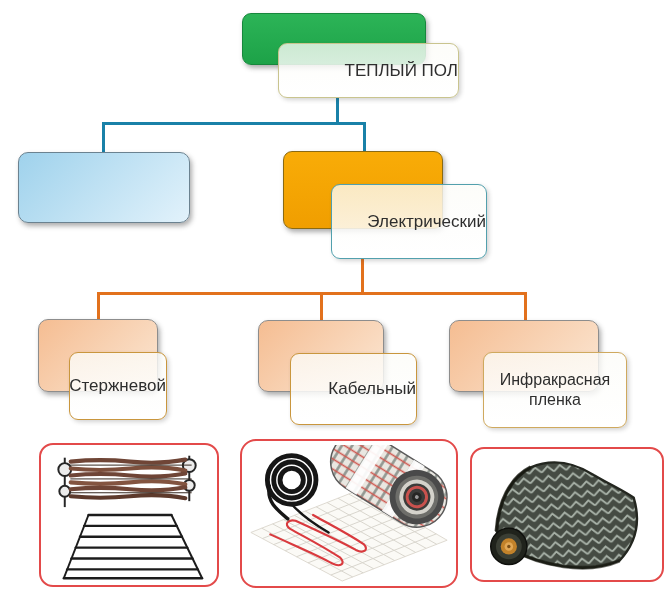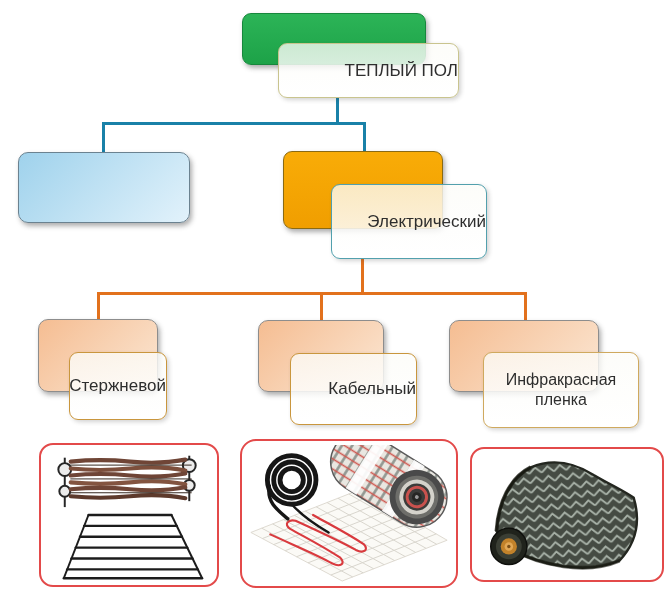--- a/index.html
+++ b/index.html
@@ -27,21 +27,21 @@
   .water-overlay{ left:55px;  top:185px; width:168px; height:65px; border:1px solid #a0c6da; }
   .elec-back    { left:283px; top:151px; width:160px; height:78px;
                   background:linear-gradient(180deg,#f9ac07,#f09e00); border:1px solid #8a6a14; border-radius:9px;}
   .elec-overlay { left:317px; top:184px; width:156px; height:75px; border:1px solid #52a0ad;margin-left:14px; }
   .peach        { background:linear-gradient(135deg,#f5bd92,#fbe7d4); border:1px solid #8d8d8d; }
   .rod-back     { left:38px;  top:319px; width:120px; height:73px; }
   .rod-overlay  { left:69px;  top:352px; width:98px; height:68px; border:1px solid #c9963d; }
   .cable-back   { left:258px; top:320px; width:126px; height:72px; }
   .cable-overlay{ left:290px; top:353px; width:127px; height:72px; border:1px solid #c9963d;padding-left:22px; }
   .film-back    { left:449px; top:320px; width:150px; height:72px; }
-  .film-overlay { left:483px; top:352px; width:156px; height:76px; border:1px solid #cfa95e;
+  .film-overlay { left:483px; top:352px; width:144px; height:76px; border:1px solid #cfa95e;
                   font-size:16px; line-height:1.25; padding:0 10px; }
 
   
   .conn { position:absolute; z-index:1; }
   .teal { background:#1981a8; }
   .orange { background:#e2711d; }
   .c-root-v  { left:336px; top:97px;  width:3px;   height:28px; }
   .c-teal-h  { left:102px; top:122px; width:264px; height:3px;  }
   .c-teal-vl { left:102px; top:122px; width:3px;   height:31px; }
   .c-teal-vr { left:363px; top:122px; width:3px;   height:30px; }

